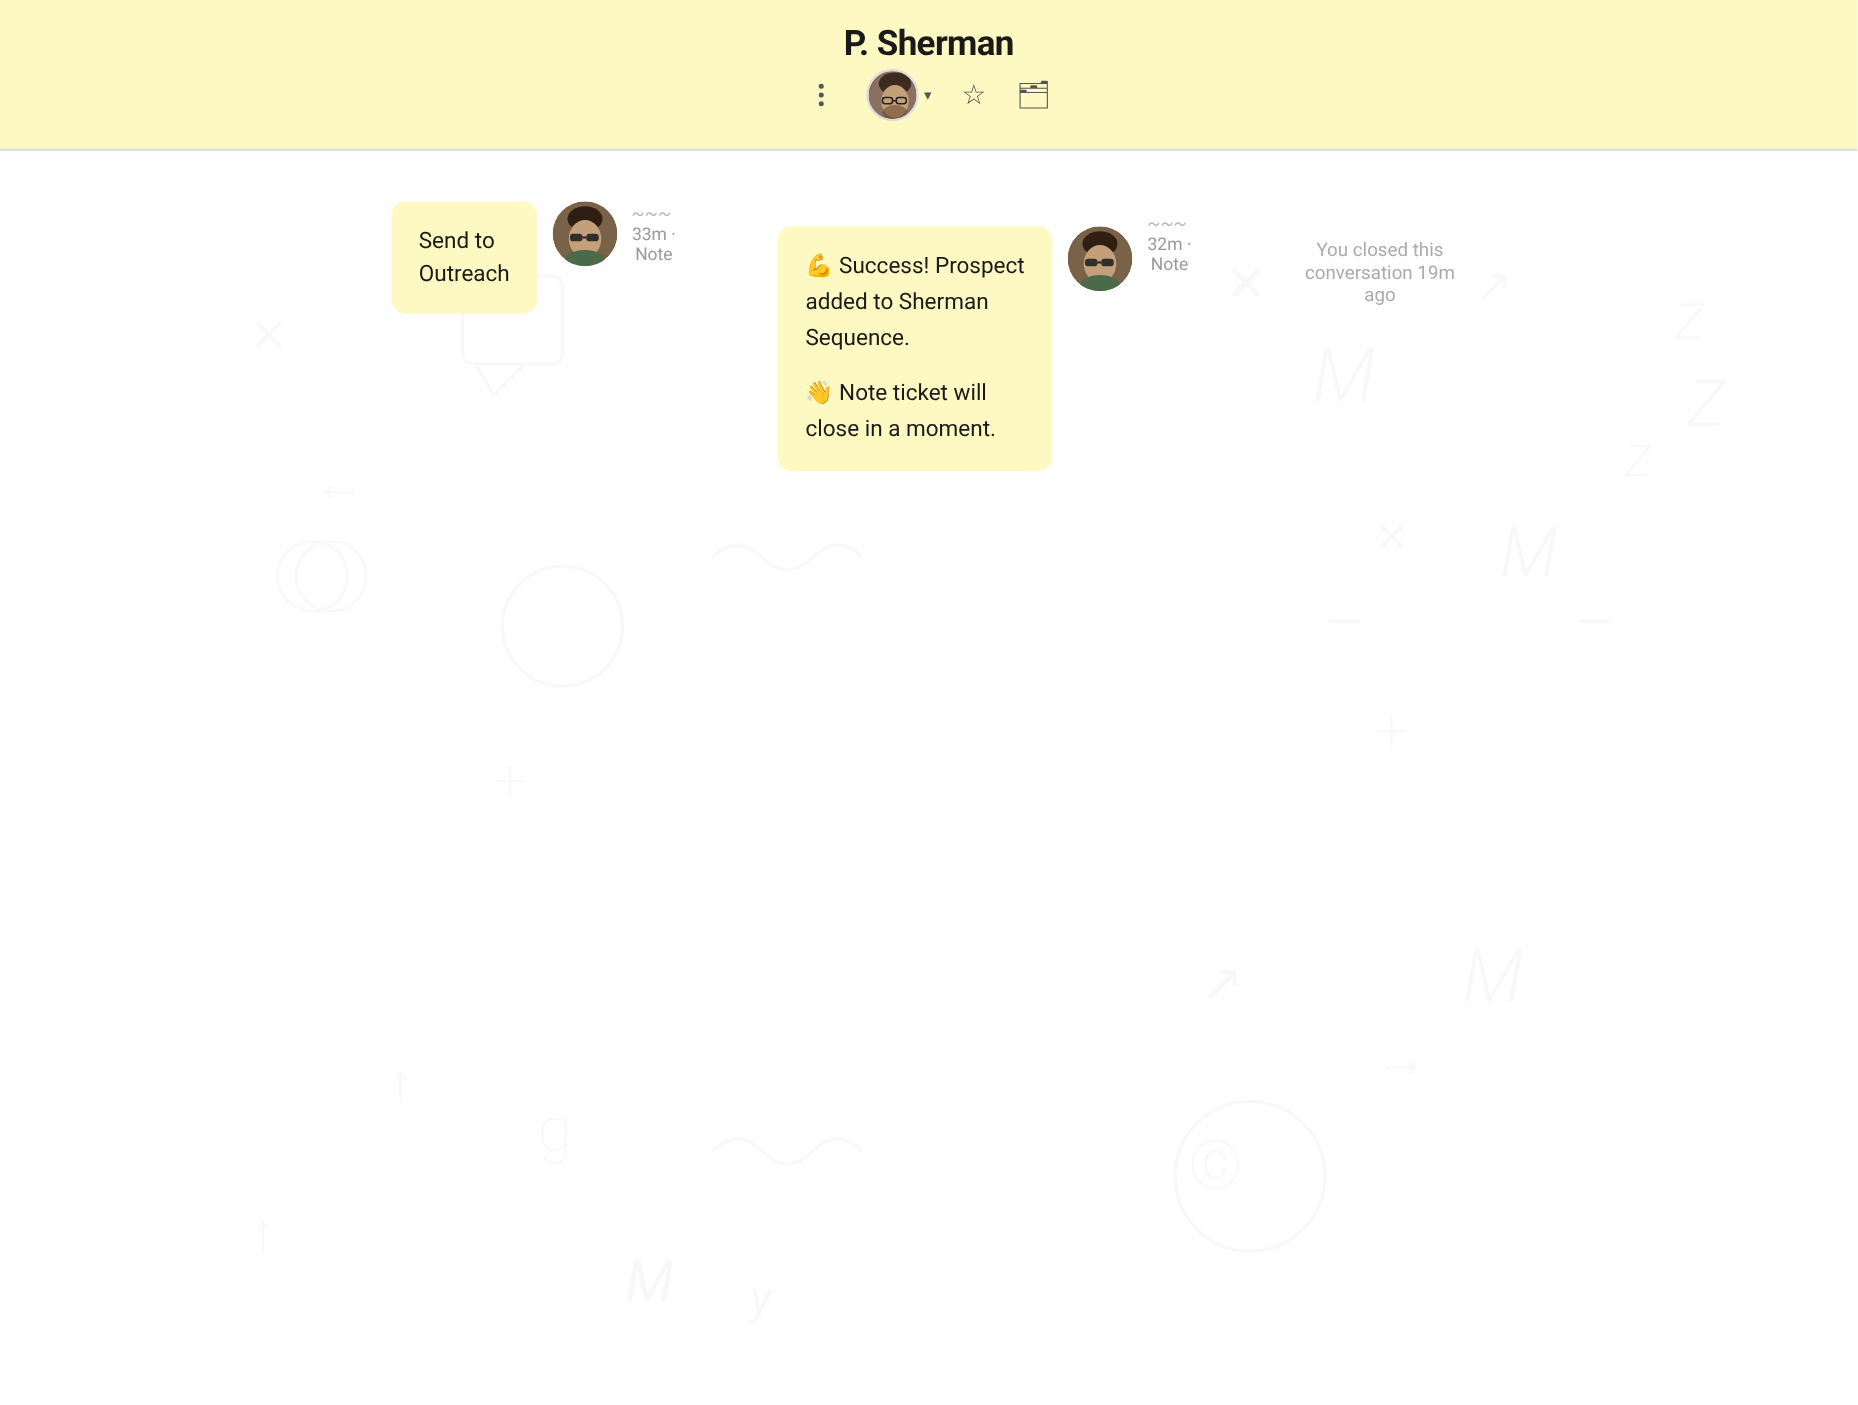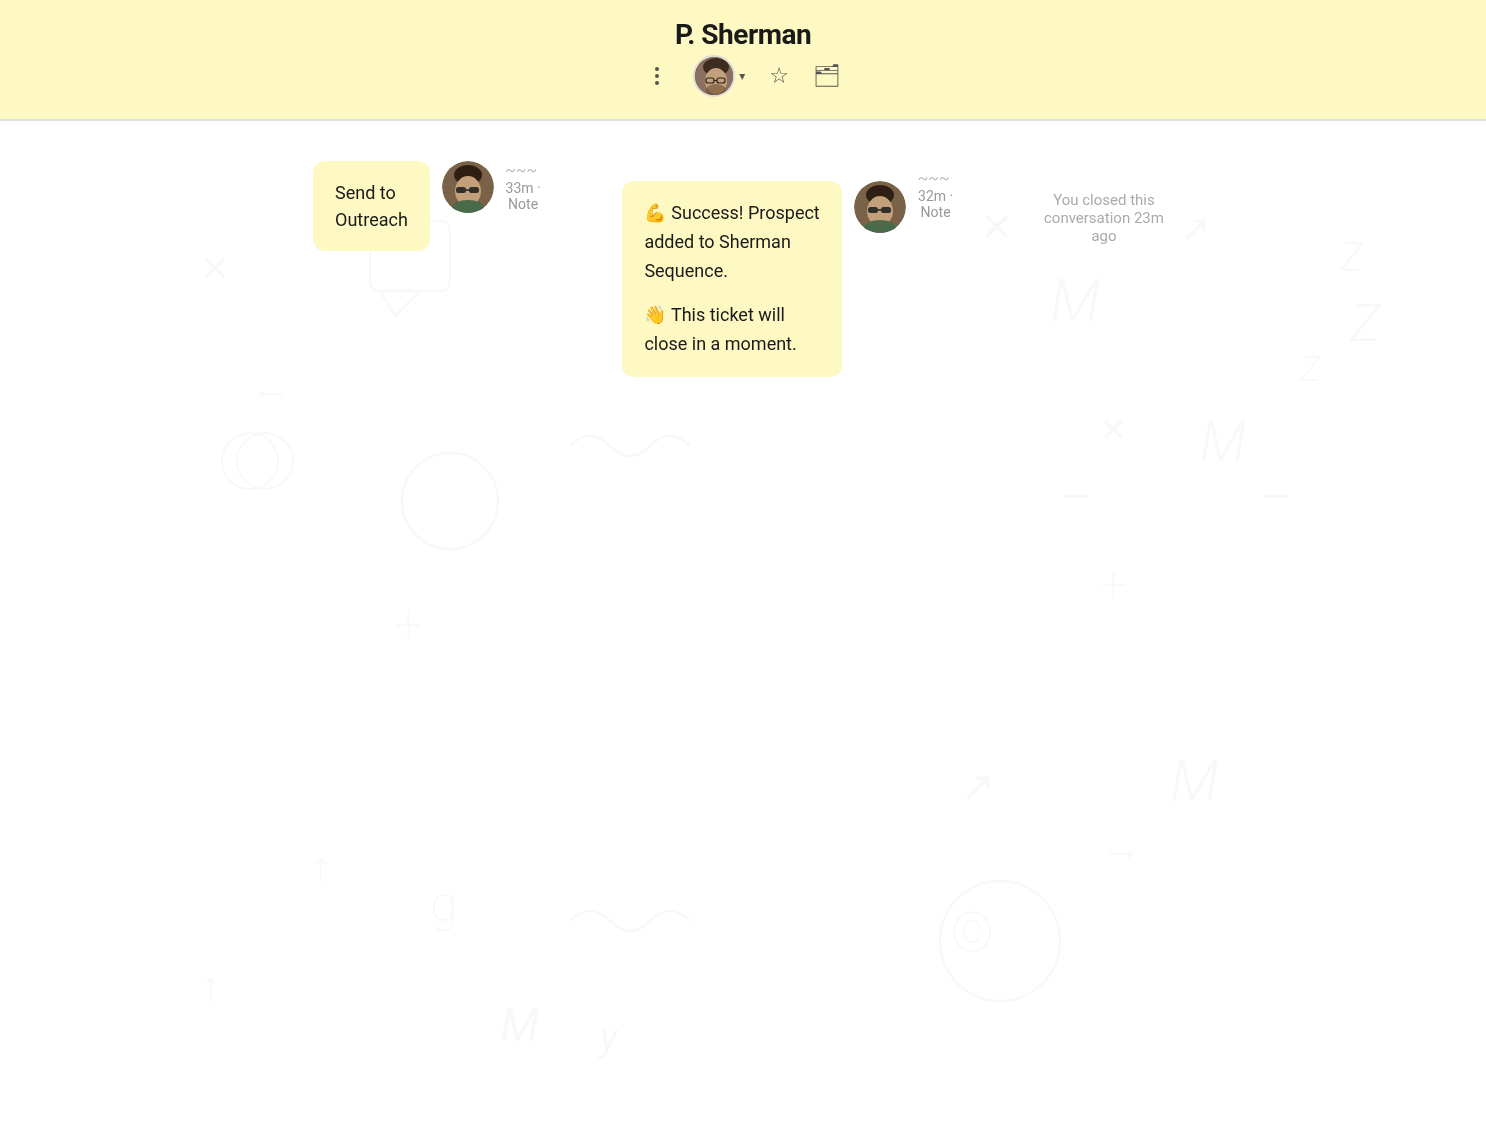--- a/index.html
+++ b/index.html
@@ -349,21 +349,21 @@
       <div class="message-meta">
         <span class="squiggle">~~~</span>
         <span>33m</span>
         <span> · </span>
         <span>Note</span>
       </div>
 
       <div class="message-row" style="margin-top: 20px;">
         <div class="message-bubble large">
           <p class="paragraph-gap">💪  Success! Prospect added to Sherman Sequence.</p>
-          <p>👋  This ticket will close in a moment.</p>
+          <p>👋  Note ticket will close in a moment.</p>
         </div>
 
         <div class="message-avatar">
           <svg width="52" height="52" viewBox="0 0 52 52" xmlns="http://www.w3.org/2000/svg">
             <circle cx="26" cy="26" r="26" fill="#7a6248"></circle>
             <ellipse cx="26" cy="14" rx="14" ry="10" fill="#2e1f12"></ellipse>
             <ellipse cx="26" cy="30" rx="13" ry="15" fill="#c4a07a"></ellipse>
 
             <rect x="14" y="26" width="10" height="6" rx="2.5" fill="#222" opacity="0.9"></rect>
             <rect x="27" y="26" width="10" height="6" rx="2.5" fill="#222" opacity="0.9"></rect>
@@ -375,19 +375,19 @@
       </div>
 
       <div class="message-meta" style="margin-top: 8px;">
         <span class="squiggle">~~~</span>
         <span>32m</span>
         <span> · </span>
         <span>Note</span>
       </div>
 
       <div class="status-text" style="margin-top: 30px;">
-        <span>You closed this conversation 23m ago</span>
+        <span>You closed this conversation 19m ago</span>
       </div>
 
     </div>
   </div>
 
 </div>
 
 </body></html>

